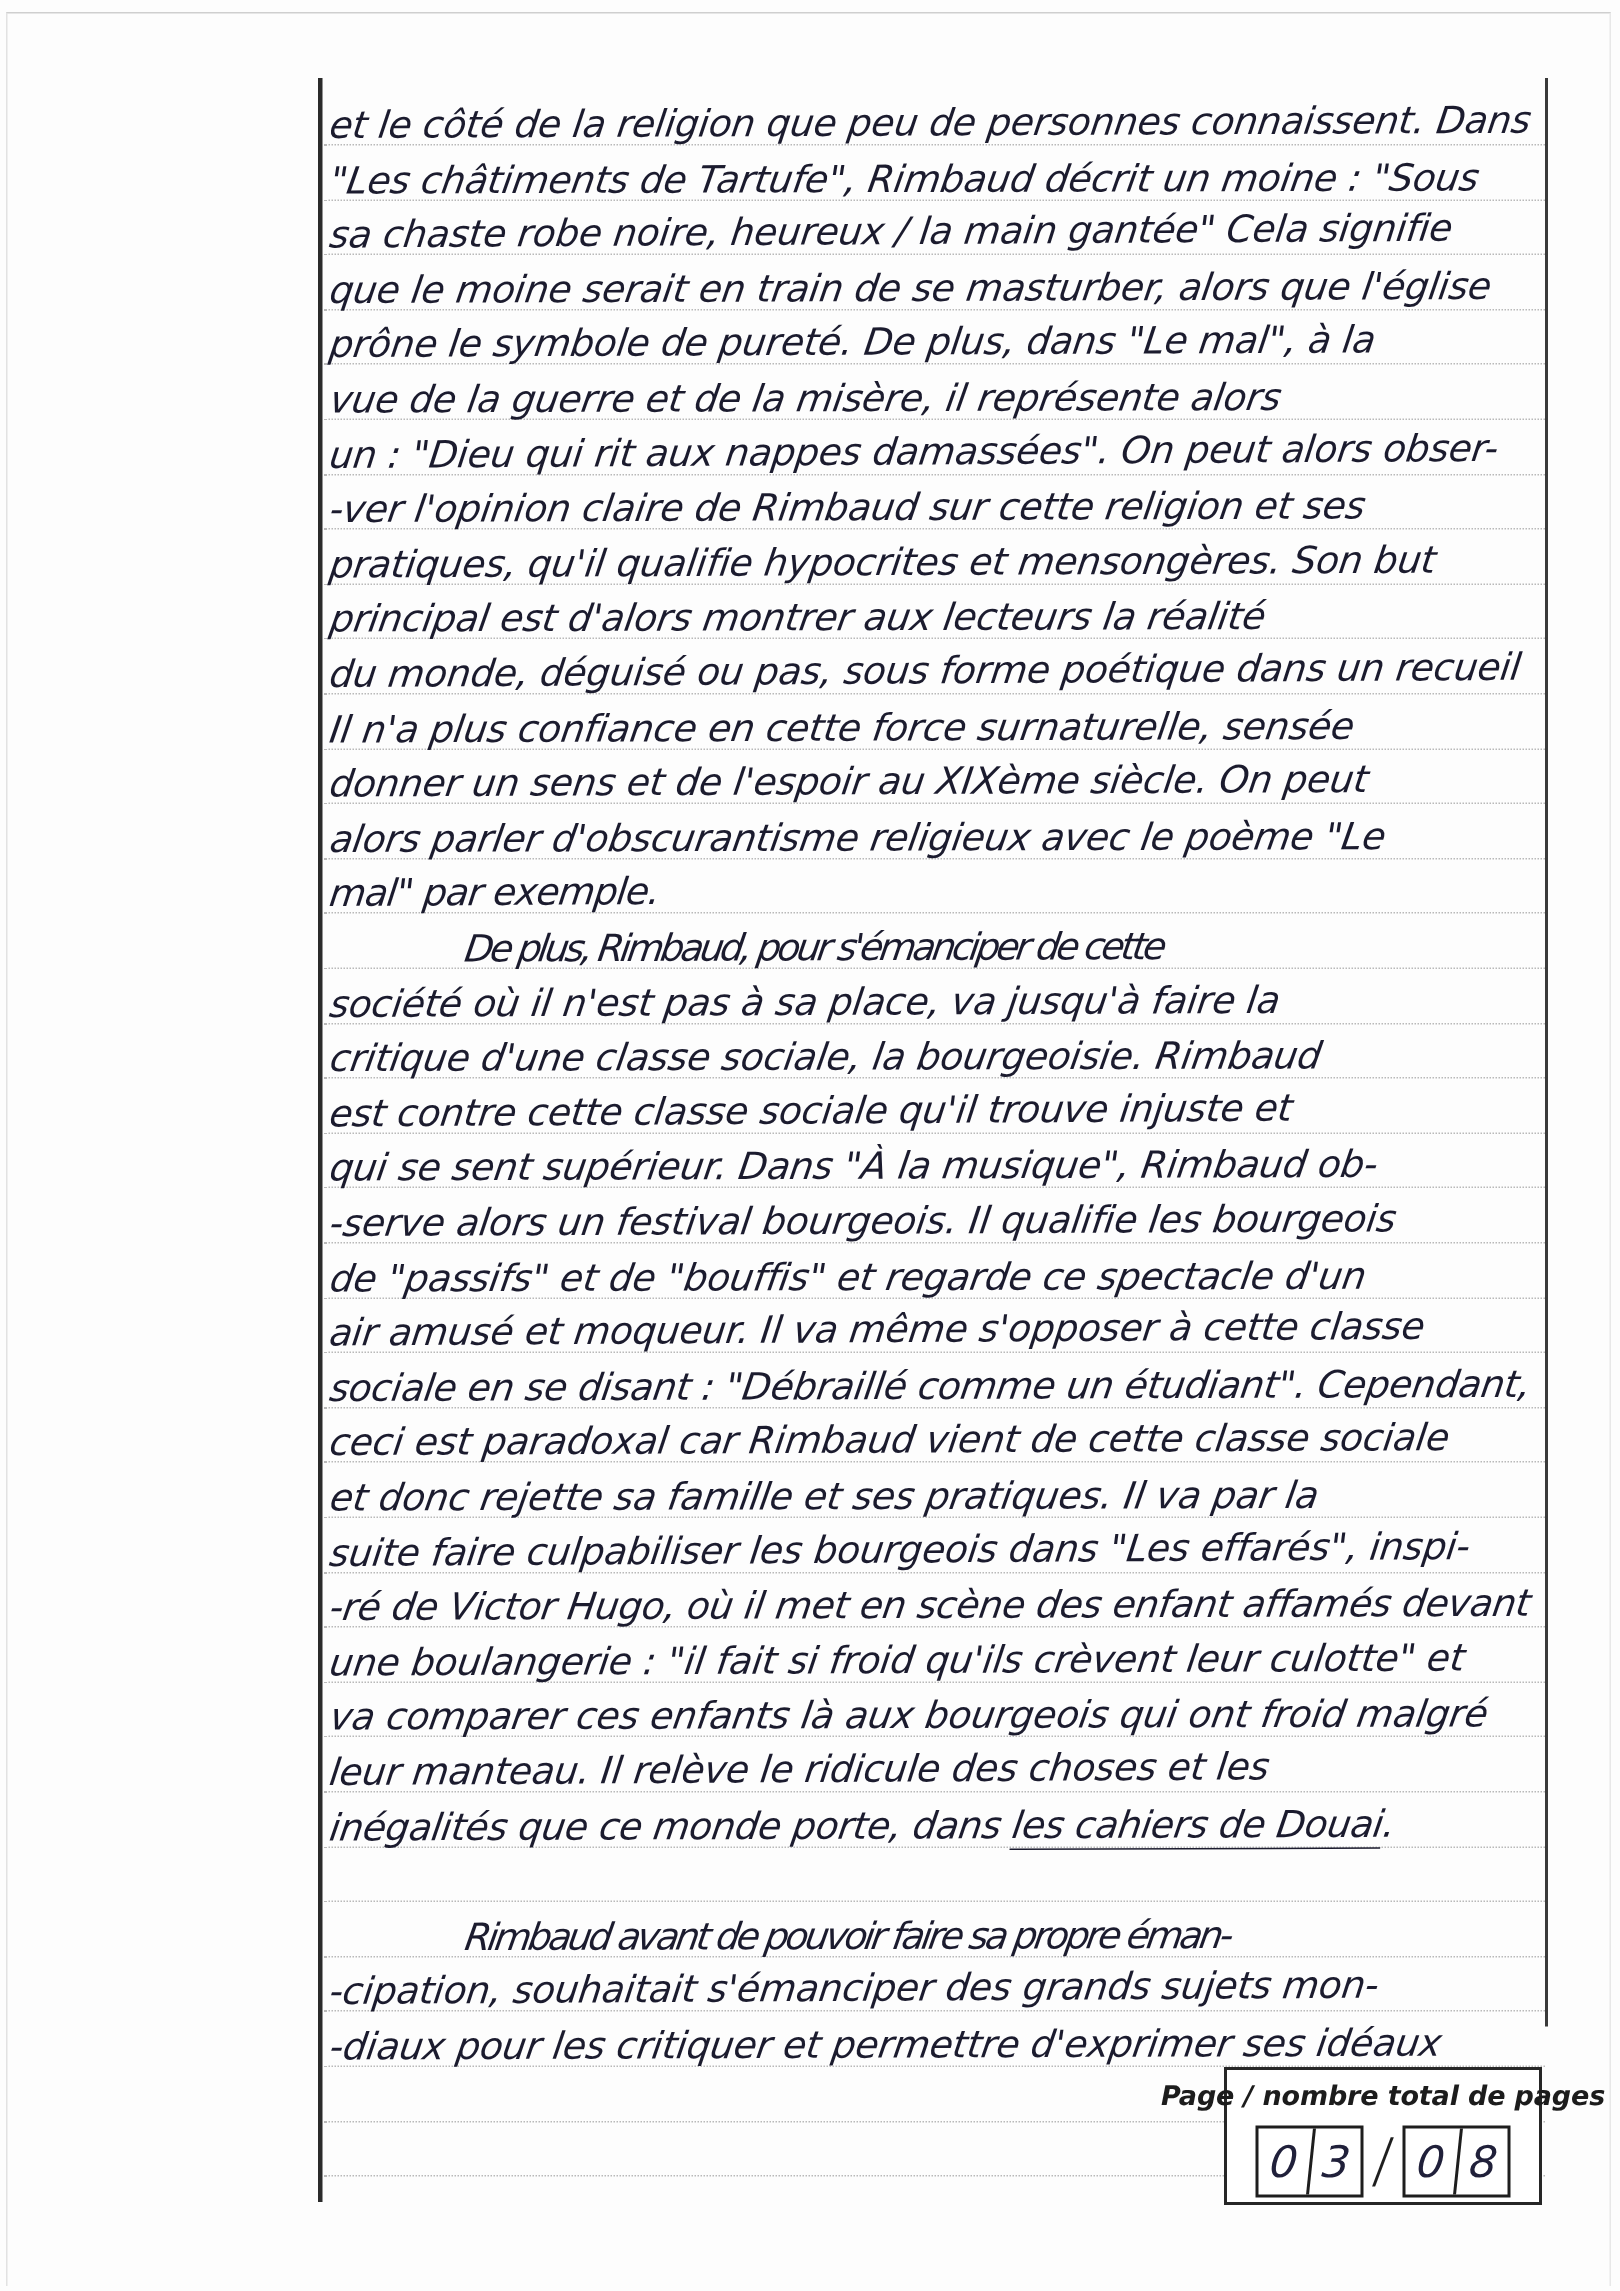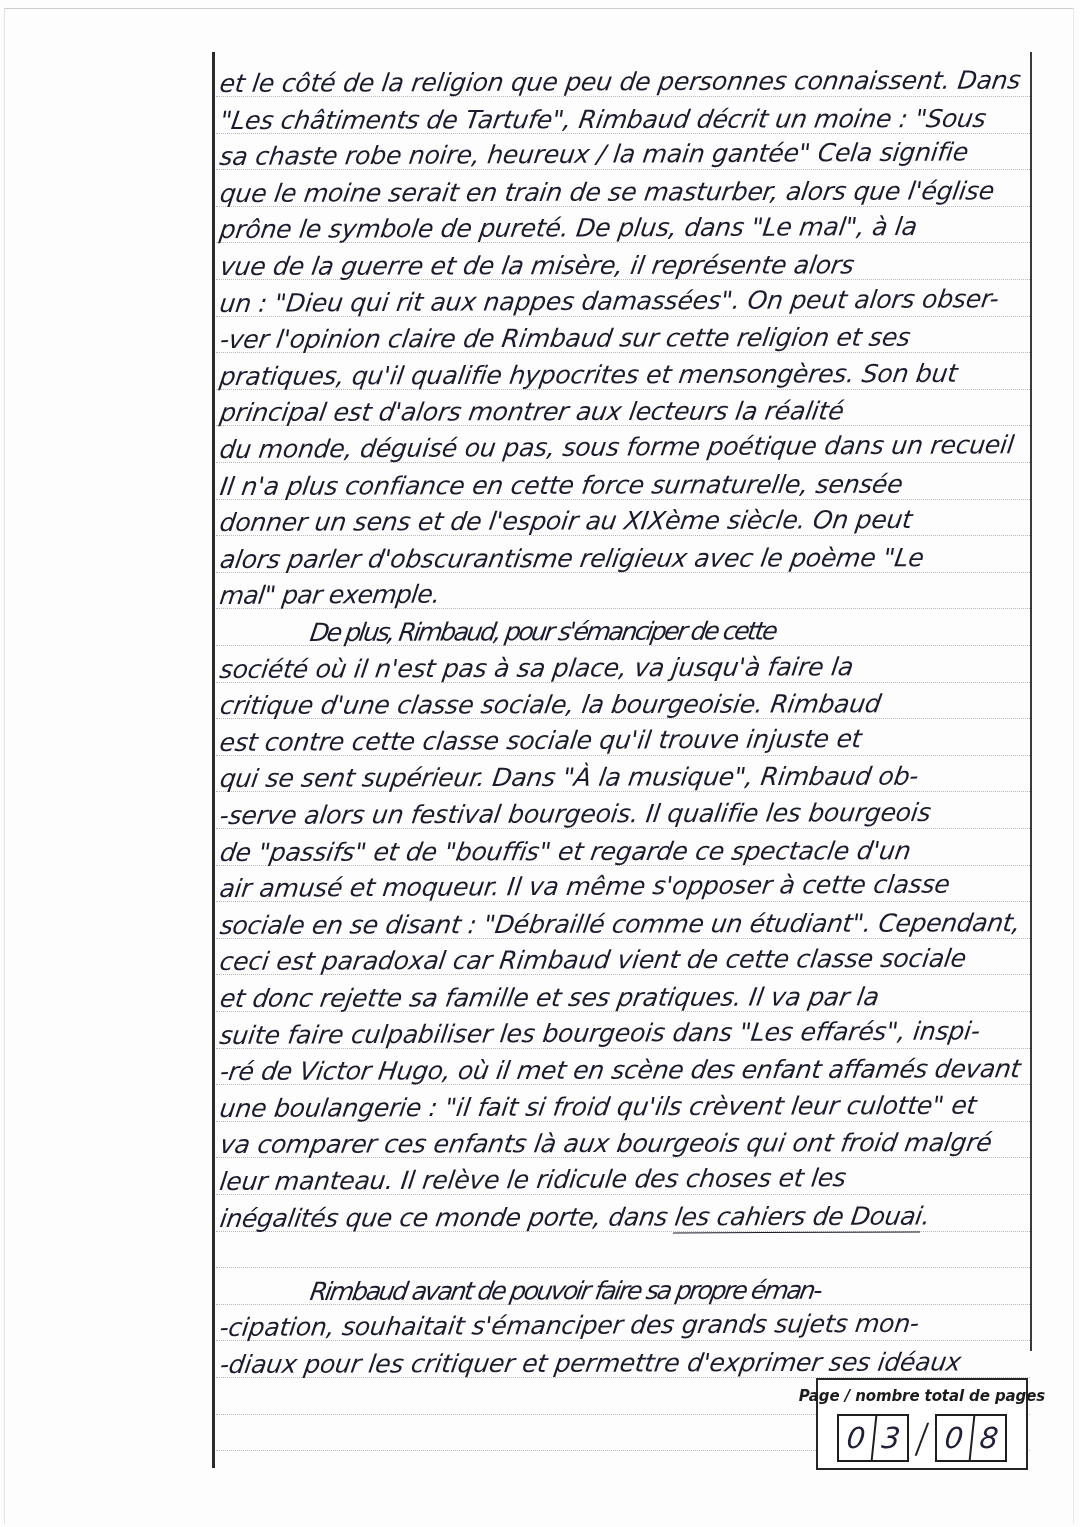--- a/index.html
+++ b/index.html
@@ -103,21 +103,21 @@
     display: flex;
     flex-direction: column;
     align-items: center;
     justify-content: flex-start;
     padding-top: 7px;
   }
   #page-number-caption {
     font-family: "DejaVu Sans", sans-serif;
     font-style: italic;
     font-weight: 700;
-    font-size: 15px;
+    font-size: 18px;
     color: #1c1c1c;
     letter-spacing: -0.1px;
     white-space: nowrap;
   }
   #page-number-cells {
     margin-top: 9px;
     display: flex;
     align-items: center;
     gap: 0px;
   }

